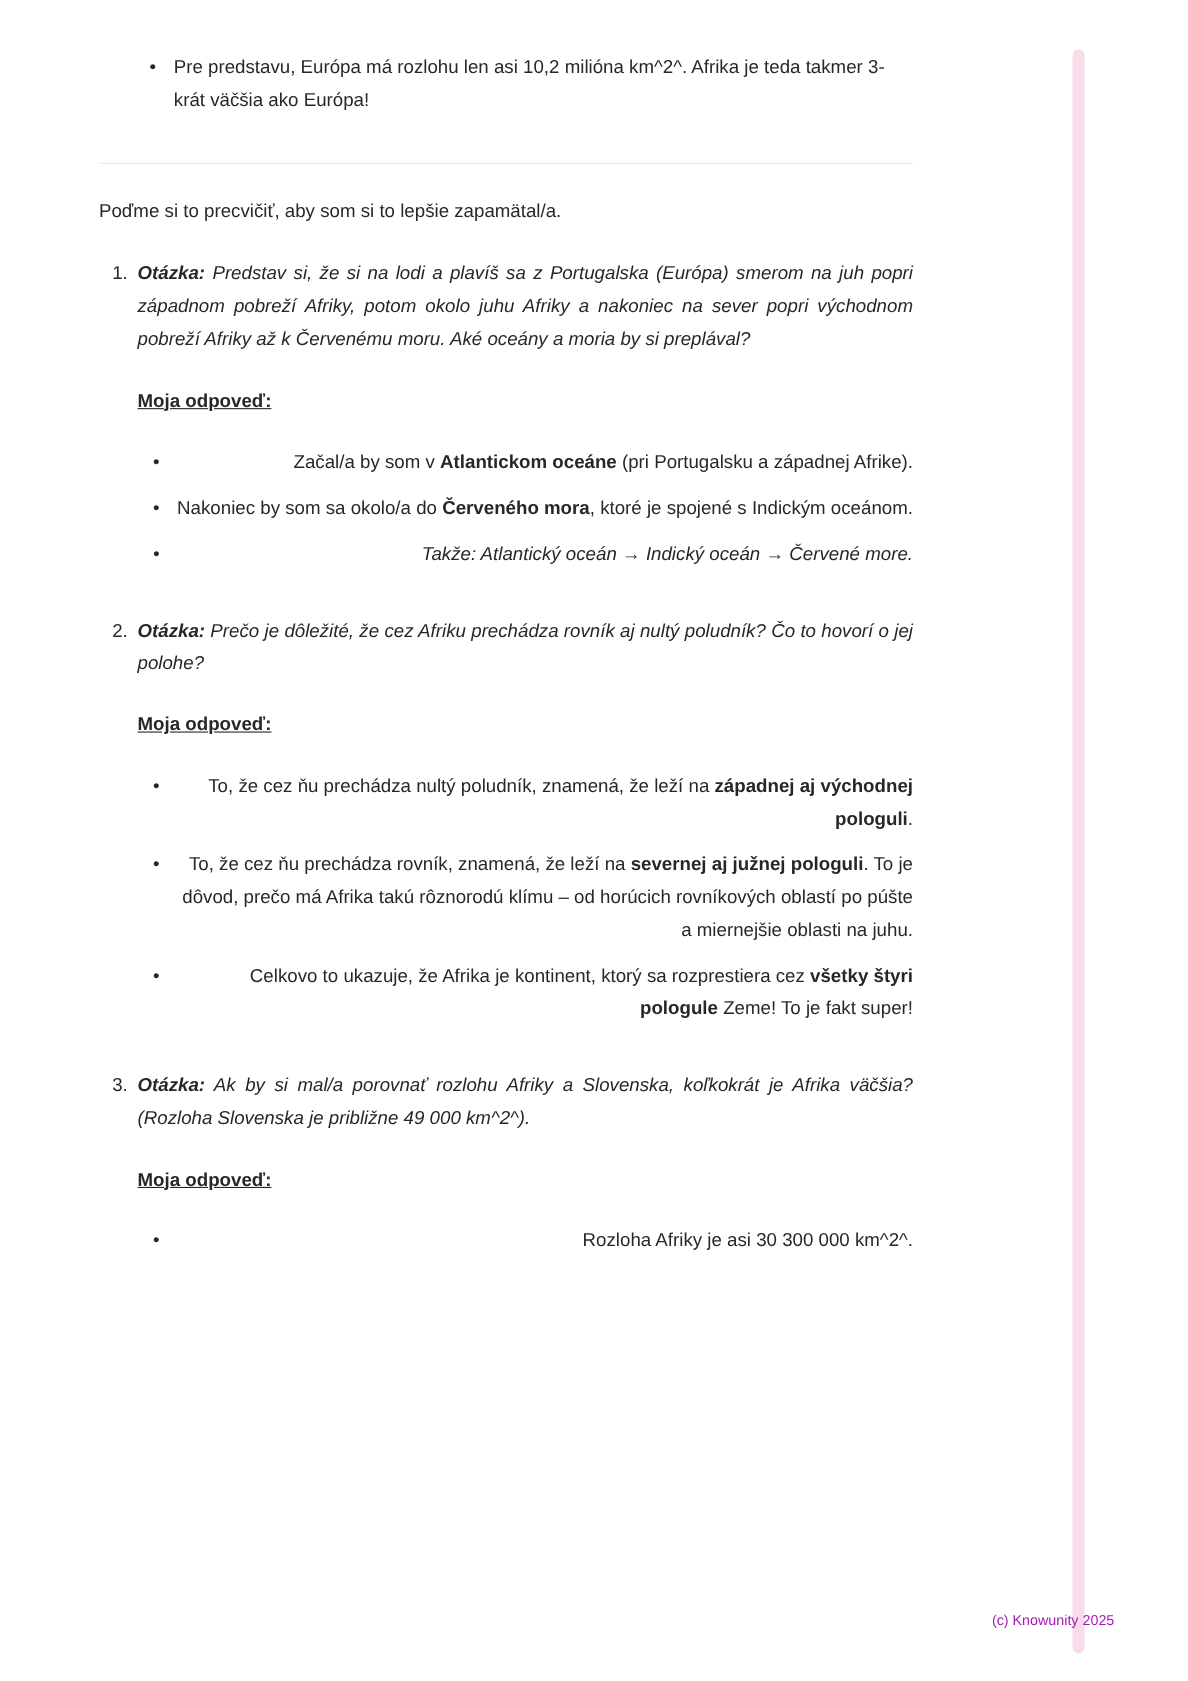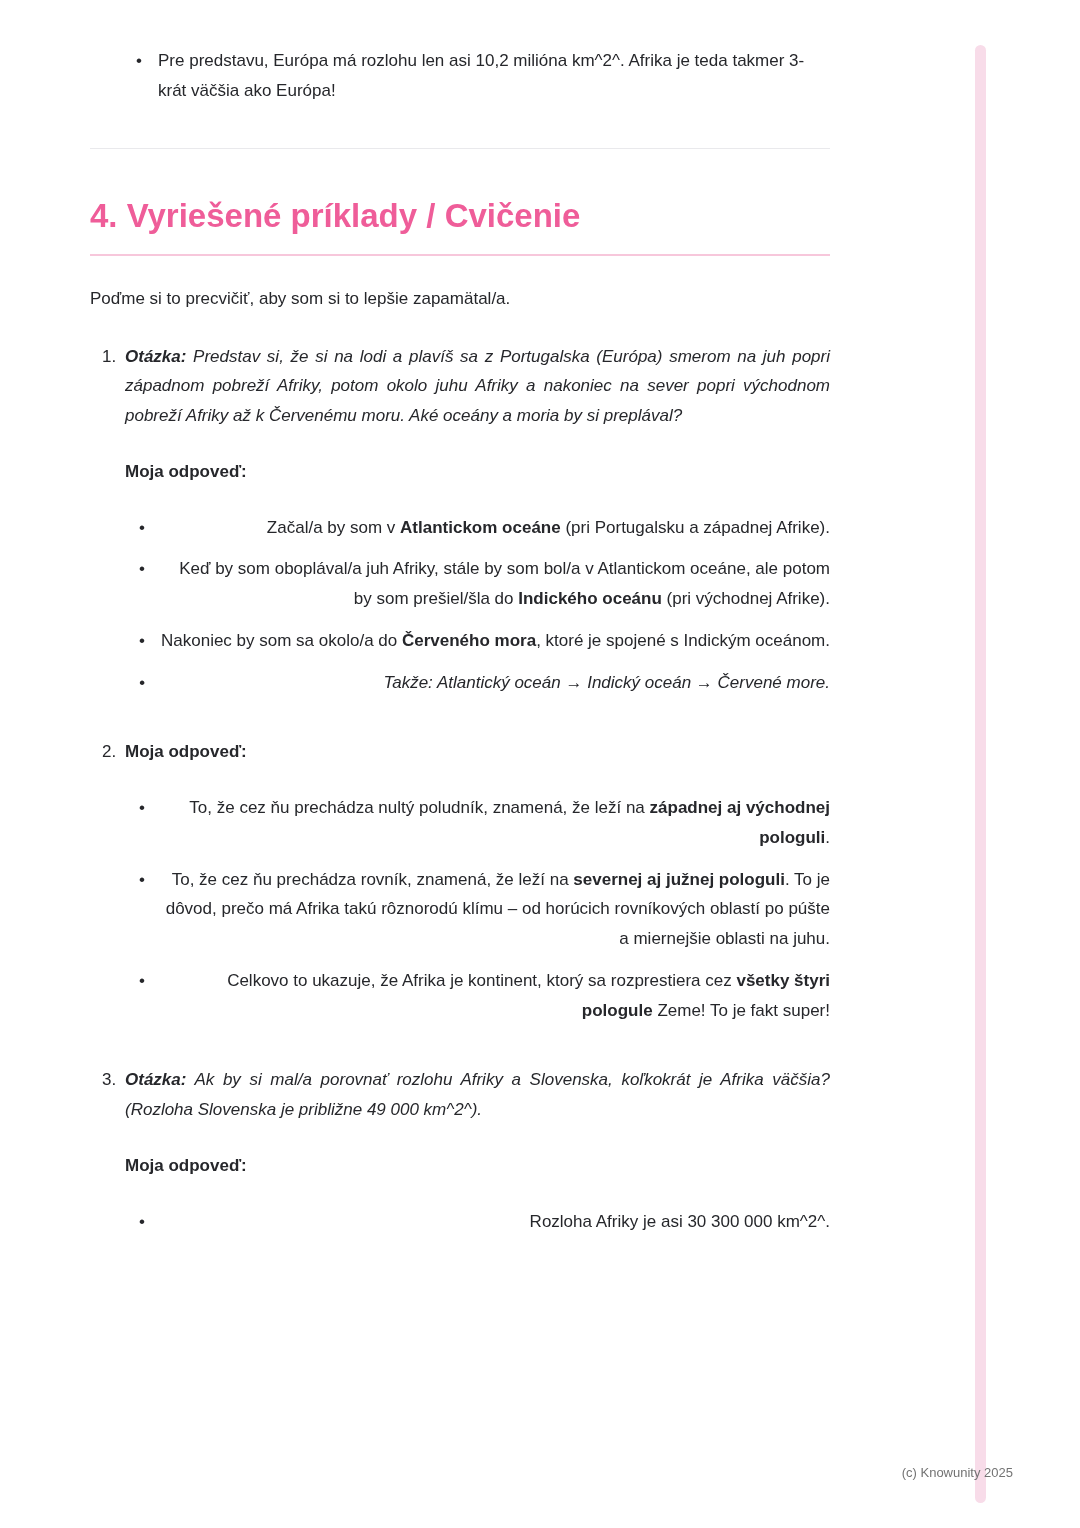--- a/index.html
+++ b/index.html
@@ -74,20 +74,21 @@
     top: 0;
   }
   .q-text {
     margin: 0;
     text-align: justify;
     font-style: italic;
   }
   .answer-label {
     margin: 26px 0 0 0;
     font-weight: 700;
+    text-decoration: underline;
   }
   .sub {
     margin: 26px 0 0 0;
     text-align: right;
   }
   .sub > li {
     position: relative;
     padding-left: 33px;
     margin-bottom: 12px;
   }
@@ -108,21 +109,21 @@
     height: 1458px;
     background: #f8dce9;
     border-radius: 6px;
   }
   .footer {
     position: absolute;
     right: 67px;
     top: 1464px;
     font-size: 13px;
     line-height: 1.4;
-    color: #737373;
+    color: #a21caf;
   }
   .seg-b { font-weight: 700; }
   .seg-i { font-style: italic; }
 </style>
 </head>
 <body>
 
 <div class="page">
 
   <div class="scroll-strip"></div>
@@ -130,48 +131,45 @@
   <div class="content">
 
     <ul class="bullets top-list">
       <li class="bullet-item">
         <span><span>Pre predstavu, Európa má rozlohu len asi 10,2 milióna km^2^. Afrika je teda takmer 3-krát väčšia ako Európa!</span></span>
       </li>
     </ul>
 
     <hr class="divider">
 
-    <h2 class="section-title">4. Vyriešené príklady / Cvičenie</h2>
 
     <p class="intro">Poďme si to precvičiť, aby som si to lepšie zapamätal/a.</p>
 
     <ol class="questions">
 
       <li class="q-item">
         <span class="q-num">1.</span>
         <p class="q-text"><span class="seg-b">Otázka:</span><span> Predstav si, že si na lodi a plavíš sa z Portugalska (Európa) smerom na juh popri západnom pobreží Afriky, potom okolo juhu Afriky a nakoniec na sever popri východnom pobreží Afriky až k Červenému moru. Aké oceány a moria by si preplával?</span></p>
         <p class="answer-label">Moja odpoveď:</p>
         <ul class="bullets sub">
           <li>
             <span><span>Začal/a by som v </span><span class="seg-b">Atlantickom oceáne</span><span> (pri Portugalsku a západnej Afrike).</span></span>
           </li>
           <li>
-            <span><span>Keď by som oboplával/a juh Afriky, stále by som bol/a v Atlantickom oceáne, ale potom by som prešiel/šla do </span><span class="seg-b">Indického oceánu</span><span> (pri východnej Afrike).</span></span>
-          </li>
-          <li>
             <span><span>Nakoniec by som sa okolo/a do </span><span class="seg-b">Červeného mora</span><span>, ktoré je spojené s Indickým oceánom.</span></span>
           </li>
           <li class="italic">
             <span><span class="seg-i">Takže: Atlantický oceán → Indický oceán → Červené more.</span></span>
           </li>
         </ul>
       </li>
 
       <li class="q-item">
         <span class="q-num">2.</span>
+        <p class="q-text"><span class="seg-b">Otázka:</span><span> Prečo je dôležité, že cez Afriku prechádza rovník aj nultý poludník? Čo to hovorí o jej polohe?</span></p>
         <p class="answer-label">Moja odpoveď:</p>
         <ul class="bullets sub">
           <li>
             <span><span>To, že cez ňu prechádza nultý poludník, znamená, že leží na </span><span class="seg-b">západnej aj východnej pologuli</span><span>.</span></span>
           </li>
           <li>
             <span><span>To, že cez ňu prechádza rovník, znamená, že leží na </span><span class="seg-b">severnej aj južnej pologuli</span><span>. To je dôvod, prečo má Afrika takú rôznorodú klímu – od horúcich rovníkových oblastí po púšte a miernejšie oblasti na juhu.</span></span>
           </li>
           <li>
             <span><span>Celkovo to ukazuje, že Afrika je kontinent, ktorý sa rozprestiera cez </span><span class="seg-b">všetky štyri pologule</span><span> Zeme! To je fakt super!</span></span>

